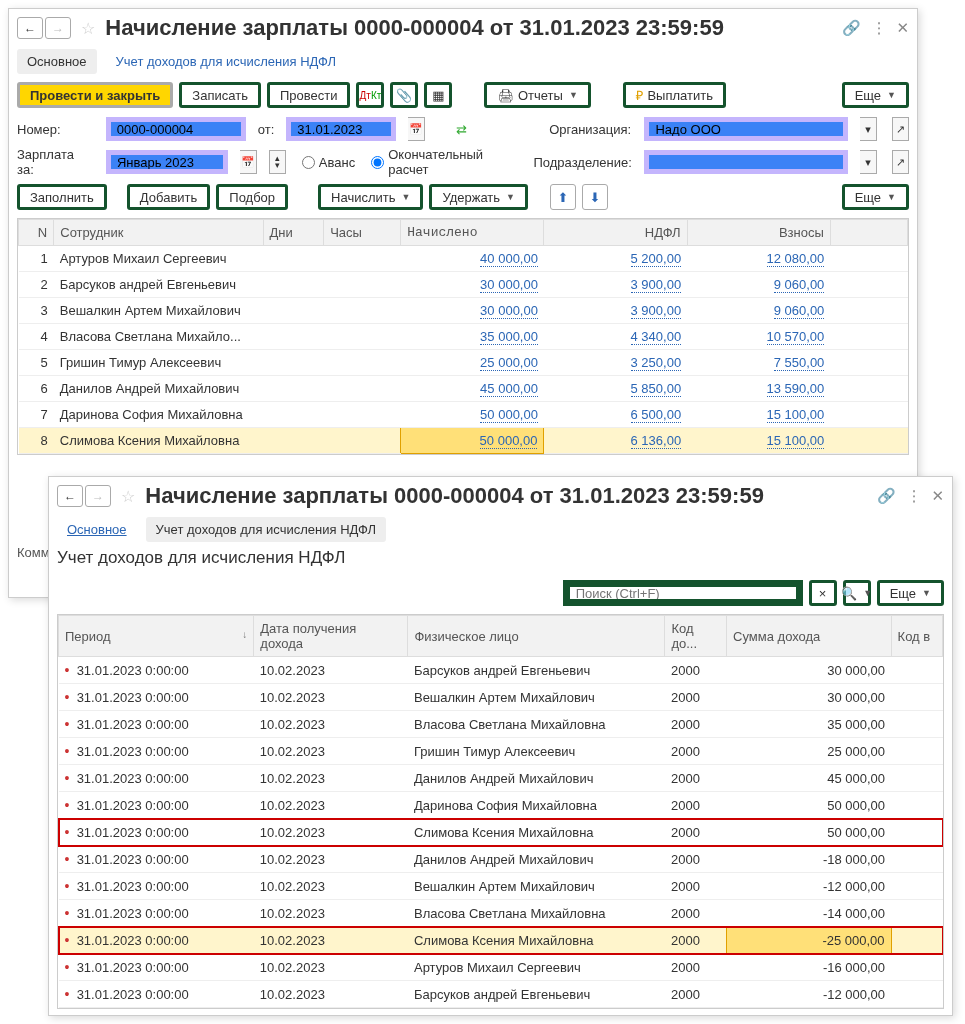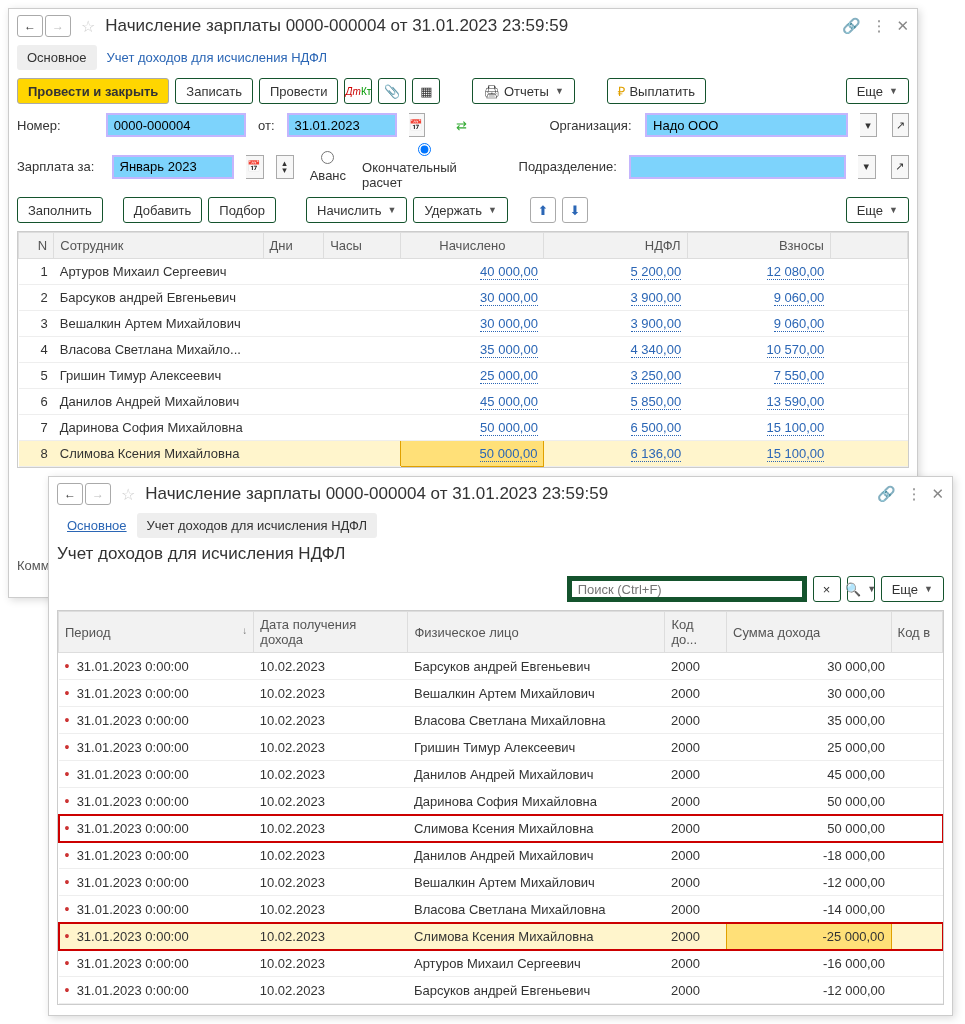--- a/index.html
+++ b/index.html
@@ -5,58 +5,58 @@
   * { box-sizing: border-box; margin: 0; padding: 0; }
   body { font-family: Arial, sans-serif; font-size: 13px; color: #333; background: #fff; }
   .window { position: absolute; background: #fff; border: 1px solid #ccc; box-shadow: 2px 2px 8px rgba(0,0,0,0.15); }
   .win1 { left: 8px; top: 8px; width: 910px; height: 590px; }
   .win2 { left: 48px; top: 476px; width: 905px; height: 540px; }
   .titlebar { display:flex; align-items:center; padding: 6px 8px; gap:6px; }
   .nav-btns { display:flex; gap:2px; }
   .nav-btn { width:26px; height:22px; border:1px solid #aaa; background:#fff; border-radius:3px; display:flex; align-items:center; justify-content:center; cursor:pointer; font-size:12px; }
   .nav-btn.disabled { color:#bbb; }
   .star { font-size:16px; color:#ccc; margin: 0 4px; cursor:pointer; }
-  .title { font-size:17px; font-weight:normal; }
+  .title { font-size:22px; font-weight:bold; }
   .tb-right { margin-left:auto; display:flex; gap:10px; align-items:center; color:#888; }
   .tb-icon { cursor:pointer; font-size:15px; }
-  .tabs { display:flex; gap:0; padding: 2px 8px; }
+  .tabs { display:flex; gap:9px; padding: 2px 8px; }
   .tab { padding:5px 10px; font-size:13px; cursor:pointer; }
   .tab.active { background:#eee; border-radius:3px; }
   .tab.link { color:#2b66b5; text-decoration: none; }
   .toolbar { display:flex; gap:6px; padding:6px 8px; flex-wrap:wrap; align-items:center; }
-  .btn { border:1px solid #14532d; background:#fff; padding:4px 10px; border-radius:3px; cursor:pointer; font-size:13px; display:flex; align-items:center; gap:4px; height:26px; }
+  .btn { border:3px solid #14532d; background:#fff; padding:4px 10px; border-radius:3px; cursor:pointer; font-size:13px; display:flex; align-items:center; gap:4px; height:26px; }
   .btn.primary { background:#ffd600; border-color:#aaa; font-weight:bold; }
   .btn.icon-only { width:28px; justify-content:center; padding:0; }
   .dropdown-arrow { font-size:9px; color:#555; margin-left:2px; }
   .spacer-flex { flex:1; }
   .formrow { display:flex; align-items:center; gap:12px; padding:3px 8px; }
   .lbl { width:92px; font-size:13px; }
-  .input { border:2px solid #c4b5fd; padding:3px 6px; font-size:13px; height:24px; background:#7dd3fc; }
+  .input { border:5px solid #c4b5fd; padding:3px 6px; font-size:13px; height:24px; background:#3b82f6; }
   .input.w1 { width:140px; }
   .input.w2 { width:110px; }
   .input.w3 { width:240px; }
   .cal-btn, .sm-btn { width:20px; height:24px; border:1px solid #aaa; border-left:none; background:#f7f7f7; display:flex; align-items:center; justify-content:center; font-size:11px; cursor:pointer; }
-  .radio { display:flex; align-items:center; gap:4px; font-size:13px; margin-left:4px;flex-direction:column; }
+  .radio { display:flex; align-items:center; gap:4px; font-size:13px; margin-left:4px; }
   .radio input { margin:0; }
   .toolbar2 { display:flex; gap:6px; padding:4px 8px; align-items:center; }
   .arrow-btn { width:26px; height:26px; border:1px solid #aaa; border-radius:3px; display:flex; align-items:center; justify-content:center; cursor:pointer; font-size:13px; background:#fff;}
   .arrow-blue { color:#2b66b5; }
   table { border-collapse: collapse; width:100%; font-size:13px; }
   .grid-wrap { margin:4px 8px; border:1px solid #ccc; overflow:hidden; }
   th { background:#f2f2f2; border:1px solid #ddd; padding:5px 6px; text-align:left; font-weight:normal; color:#555; }
   td { border-bottom:1px solid #eee; padding:5px 6px; }
   td.num { text-align:right; }
   td.lnk { text-align:right; }
   td.lnk span { color:#2b66b5; border-bottom:1px dotted #2b66b5; cursor:pointer; }
   tr.highlight td { background:#fff5cc; }
   td.cell-hl { background:#ffe078 !important; border:1px solid #e0a000; }
   .comment-row { padding:6px 8px; font-size:13px; color:#555;}
   .section-title { font-size:17px; padding:4px 8px 8px; }
   .search-row { display:flex; gap:6px; padding:4px 8px; justify-content:flex-end; align-items:center; }
-  .search-input { width:240px; height:26px; border:5px solid #14532d; padding:3px 6px; font-size:13px; }
+  .search-input { width:240px; height:26px; border:7px solid #14532d; padding:3px 6px; font-size:13px; }
   .bullet { color:#cc3333; font-size:14px; }
   tr.redbox td { background:#fff; }
   tr.redbox { outline:2px solid #cc0000; outline-offset:-1px; }
   tr.redbox.highlight td { background:#fff5cc; }
   .col-n { width:32px; text-align:right; }
   .col-emp { width: 190px; }
   .col-days { width:55px; }
   .col-hours { width:70px; }
   .col-money { width:130px; }
   .col-x { width:70px; }
@@ -83,21 +83,21 @@
   <div class="tabs">
     <div class="tab active">Основное</div>
     <div class="tab link">Учет доходов для исчисления НДФЛ</div>
   </div>
 
   <div class="toolbar">
     <div class="btn primary">Провести и закрыть</div>
     <div class="btn">Записать</div>
     <div class="btn">Провести</div>
     <div class="btn icon-only">
-        <span style="font-size:10px;"><span style="color:#c00;font-style:italic;">Дт</span><span style="color:#090;">Кт</span></span>
+        <span style="font-size:10px;"><span style="color:#c00;">Дт</span><span style="color:#090;">Кт</span></span>
       </div>
     <div class="btn icon-only">📎</div>
     <div class="btn icon-only">▦</div>
     <div style="width:20px;"></div>
     <div class="btn">🖨 <span>Отчеты</span><span class="dropdown-arrow">▼</span></div>
     <div style="width:20px;"></div>
     <div class="btn">
         <span style="color:#e0a000;">₽</span> 
         <span>Выплатить</span>
       </div>
@@ -171,21 +171,21 @@
   </div>
 
   <div class="grid-wrap">
     <table>
       <thead>
           <tr>
         <th class="col-n">N</th>
         <th class="col-emp">Сотрудник</th>
         <th class="col-days">Дни</th>
         <th class="col-hours">Часы</th>
-        <th class="col-money" style="text-align:center;">Начислено</th>
+        <th class="col-money" style="text-align:left;font-family:Liberation Mono, monospace;">Начислено</th>
         <th class="col-money" style="text-align:right;">НДФЛ</th>
         <th class="col-money" style="text-align:right;">Взносы</th>
         <th class="col-x"></th>
       </tr>
         </thead>
       <tbody id="grid1-body">
           <tr>
             <td class="num col-n">1</td>
             <td>Артуров Михаил Сергеевич</td>
             <td class="col-days"></td>

